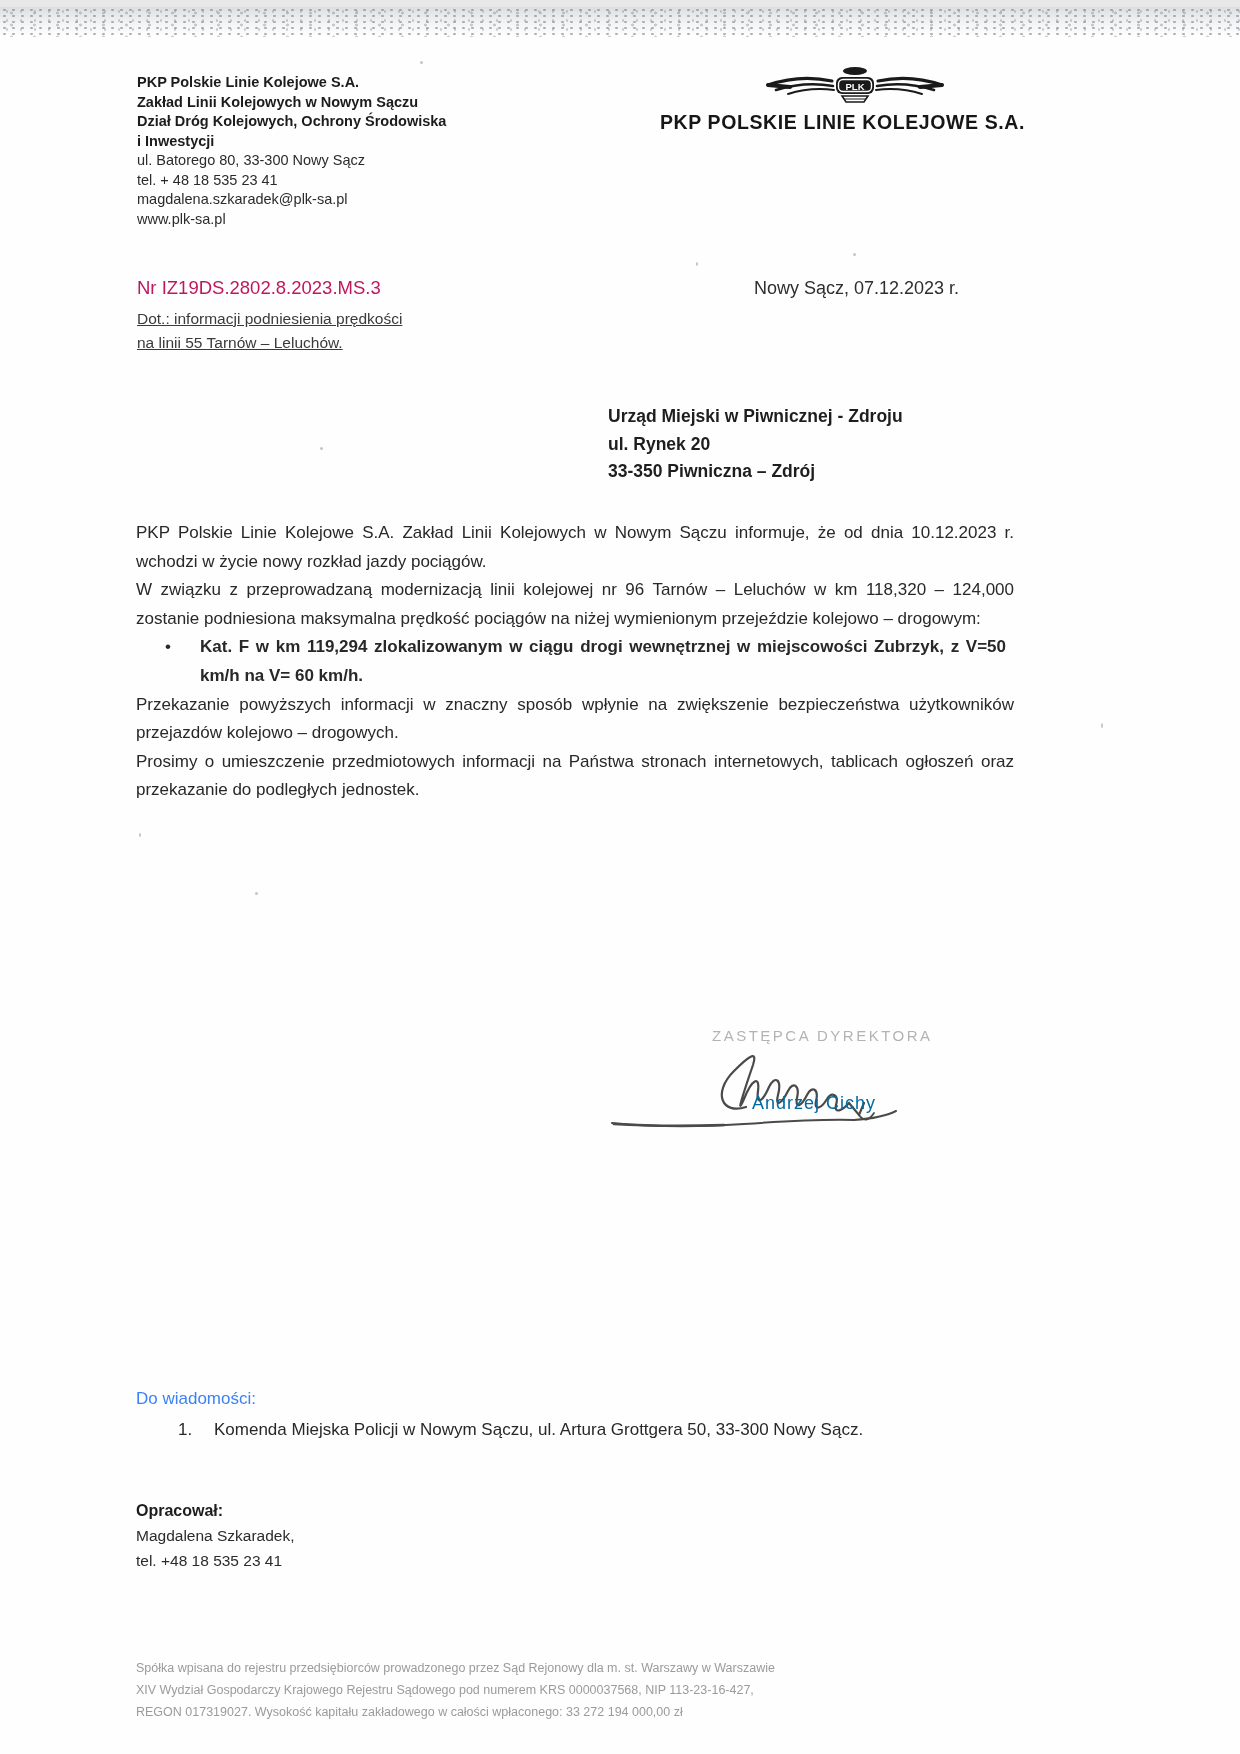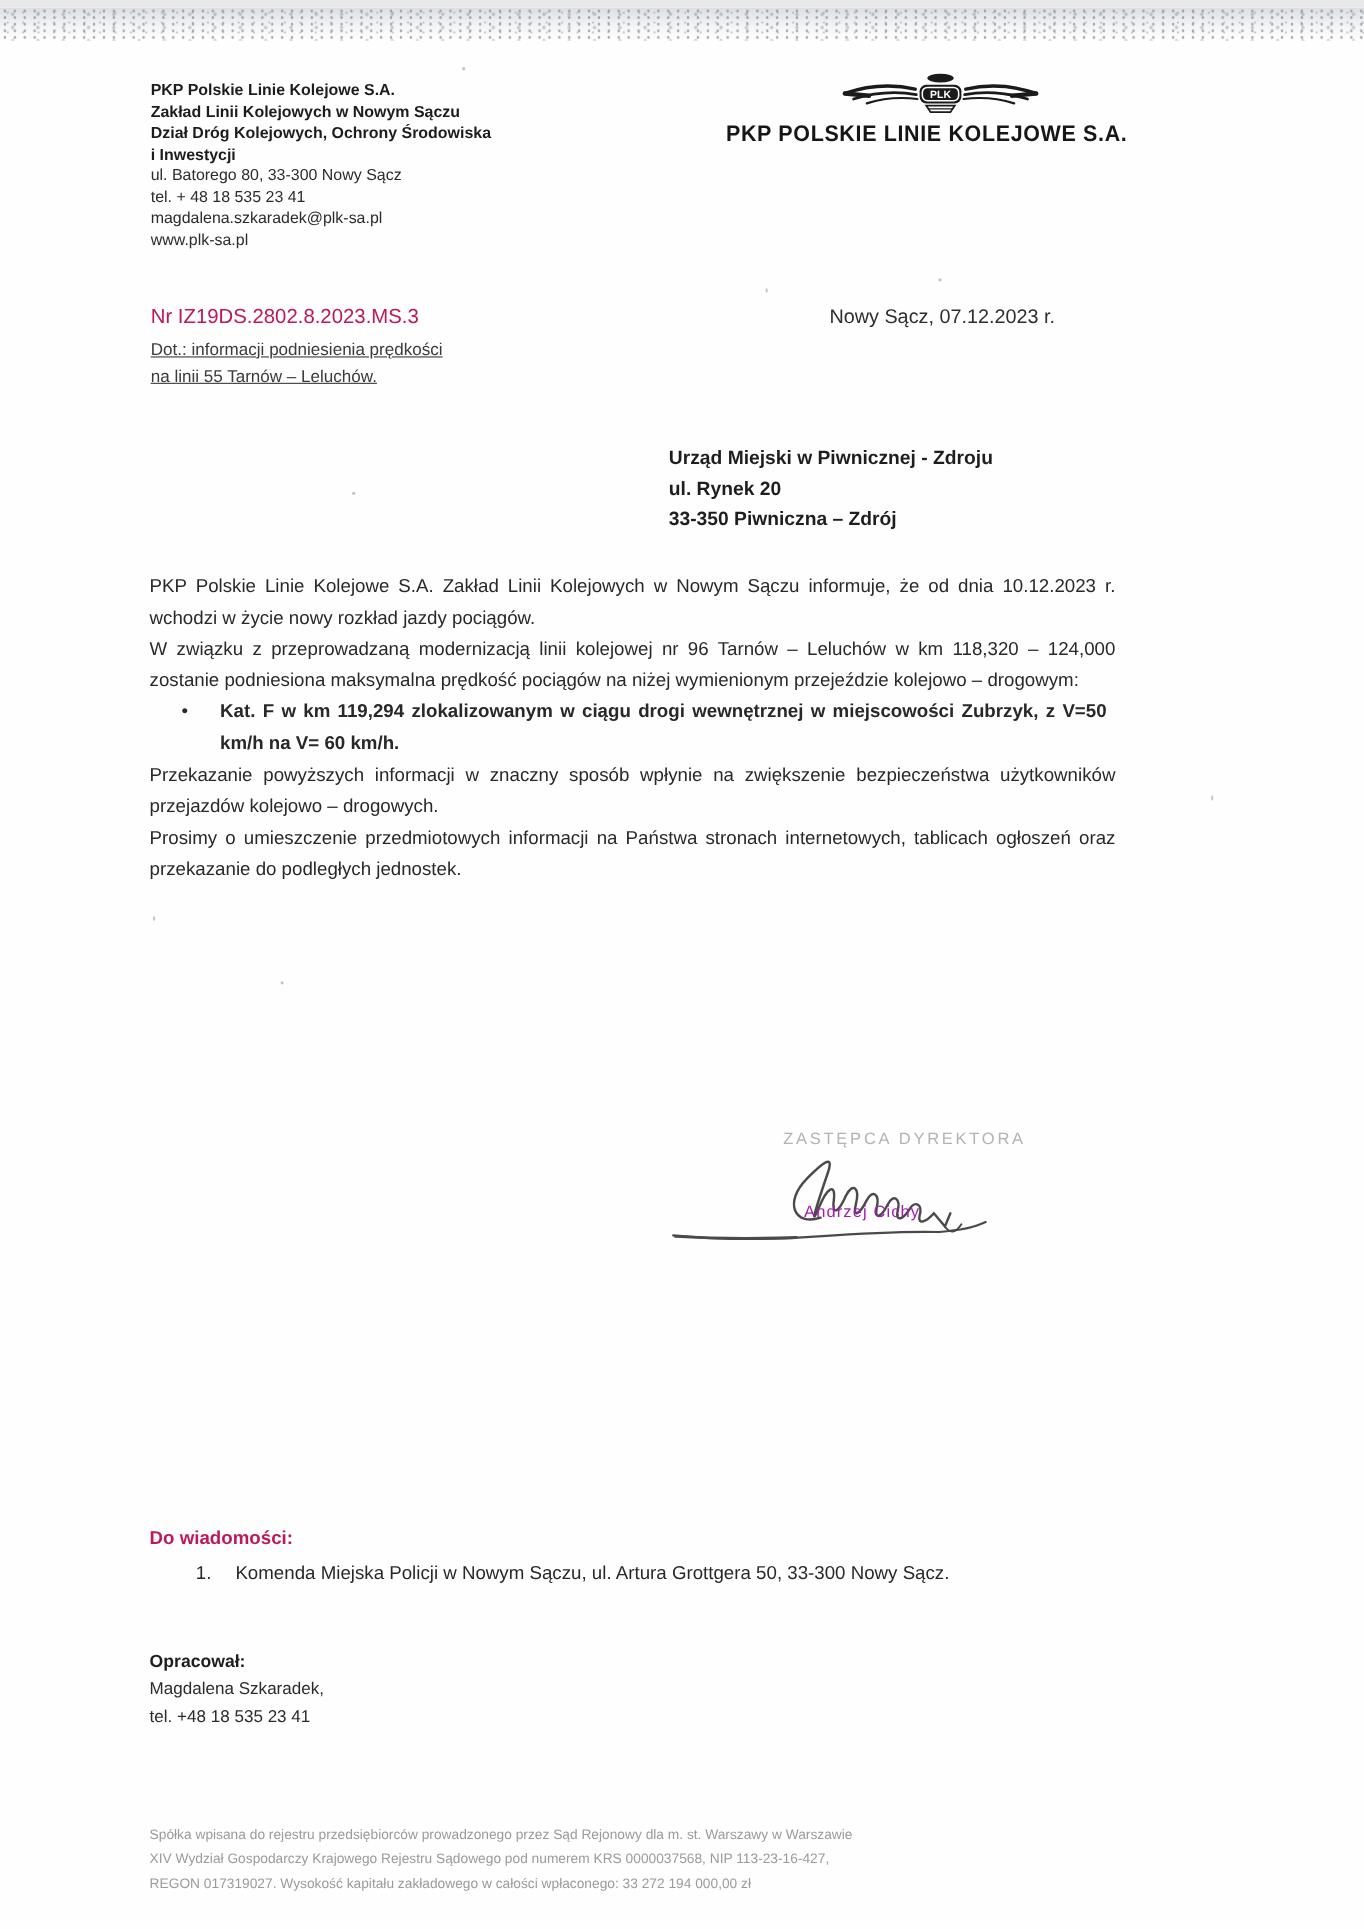--- a/index.html
+++ b/index.html
@@ -47,24 +47,24 @@
     font-size:17px; line-height:28.6px; text-align:justify; color:#282828;
   }
   .body-text p { margin:0; }
   .bullet-row { display:flex; text-align:justify; }
   .bullet-mark { width:64px; text-align:center; flex:0 0 64px; }
   .bullet-body { flex:1; padding-right:8px;font-weight:bold; }
 
   
   .sig-title { position:absolute; left:712px; top:1020px; font-size:15px; letter-spacing:2.5px; color:#a6a6a6; opacity:.85; }
   .sig-svg { position:absolute; left:604px; top:1034px; }
-  .sig-name { position:absolute; left:731px; top:1086px; font-size:15px; letter-spacing:1px; color:#a21caf; }
+  .sig-name { position:absolute; left:752px; top:1086px; font-size:18px; letter-spacing:1px; color:#0369a1; }
 
   
-  .cc-head { position:absolute; left:136px; top:1382px; font-size:17px; font-weight:bold; color:#be185d; }
+  .cc-head { position:absolute; left:136px; top:1382px; font-size:17px; font-weight:normal; color:#3b82f6; }
   .cc-item { position:absolute; left:178px; top:1413px; font-size:17px; color:#282828; }
   .cc-num { display:inline-block; width:36px; }
 
   
   .prep { position:absolute; left:136px; top:1491px; font-size:15.5px; line-height:25px; color:#2b2b2b; }
   .prep .b { font-weight:bold; font-size:16px; color:#1d1d1d; }
 
   
   .footer { position:absolute; left:136px; top:1650px; width:780px; font-size:12.5px; line-height:22px; color:#9b9b9b; }
 </style>

